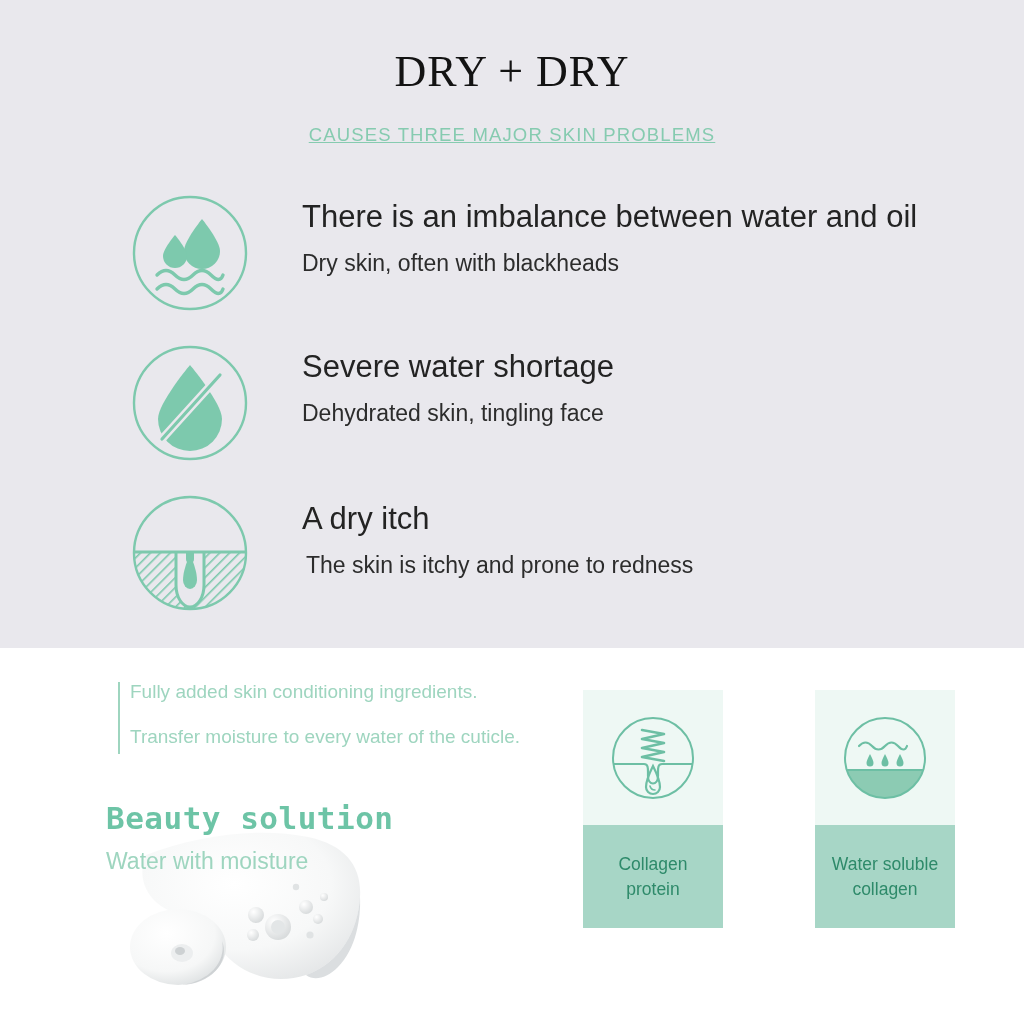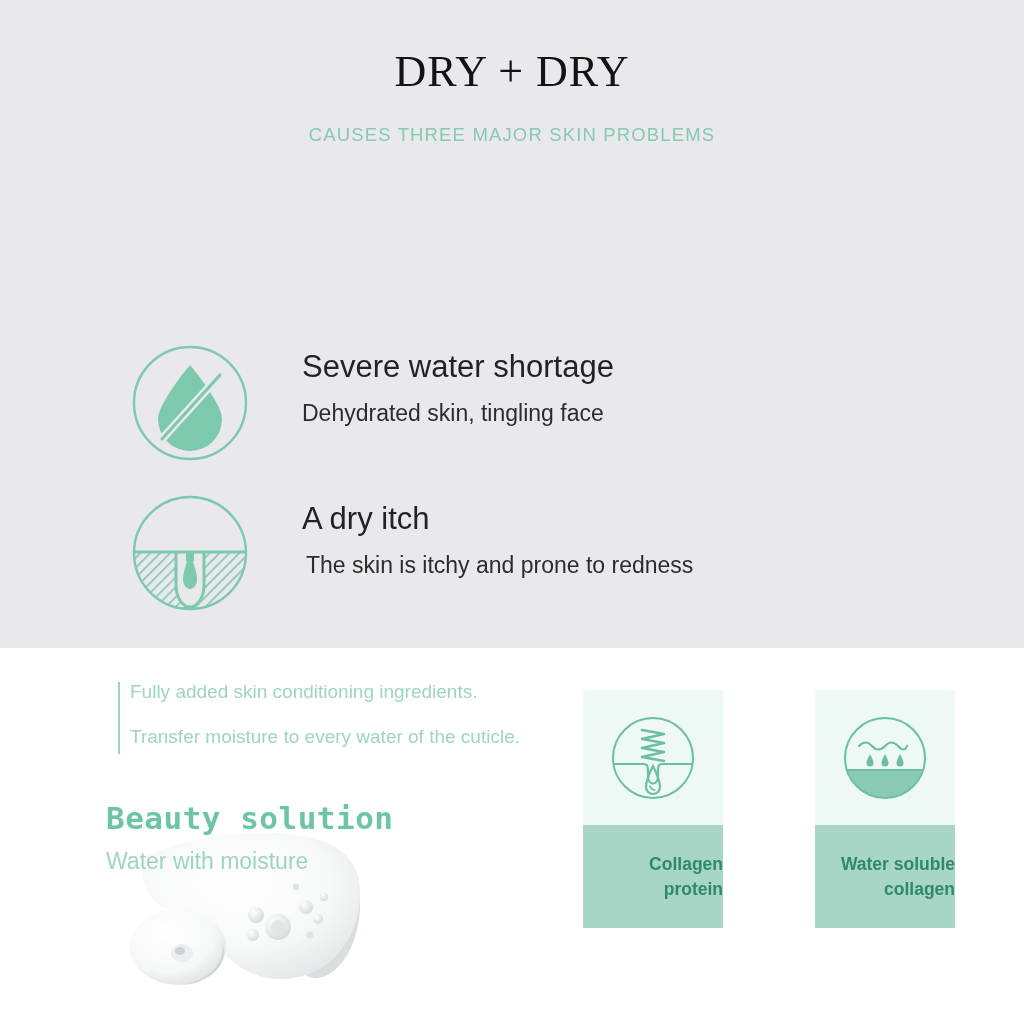--- a/index.html
+++ b/index.html
@@ -44,20 +44,21 @@
   #subtitle {
     position: absolute;
     left: 0;
     top: 124px;
     width: 1024px;
     text-align: center;
     font-size: 18.5px;
     font-weight: 400;
     color: #86cbb0;
     letter-spacing: 1.15px;
+    text-decoration: underline;
   }
 
   .problem-row {
     position: absolute;
     left: 0;
     width: 1024px;
     height: 130px;
   }
   #row-0 { top: 193px; }
   #row-1 { top: 343px; }
@@ -182,43 +183,57 @@
     justify-content: center;
   }
   .ing-label {
     position: absolute;
     left: 0; top: 135px;
     width: 140px;
     height: 103px;
     background: #a7d6c6;
     display: flex;
     flex-direction: column;
-    align-items: flex-end;
+    align-items: center;
     justify-content: center;
     text-align: center;
-    font-weight: bold;
   }
   .ing-label span {
     display: block;
     font-size: 17.5px;
     color: #2e8a6a;
     line-height: 1.42;
     white-space: nowrap;
   }
 </style>
 </head>
 <body>
 
 <div id="page">
 
   <div id="top-panel">
 
     <div id="title">DRY + DRY</div>
     <div id="subtitle">CAUSES THREE MAJOR SKIN PROBLEMS</div>
 
+    <div class="problem-row" id="row-0">
+      <div class="icon-wrap">
+        <svg width="120" height="120" viewBox="0 0 120 120">
+          <circle cx="60" cy="60" r="56" fill="none" stroke="#7dc9ad" stroke-width="2.4"></circle>
+          <path d="M72 26 C72 26 90 48 90 58 a18 18 0 0 1 -36 0 C54 48 72 26 72 26 Z" fill="#7dc9ad"></path>
+          <path d="M45 42 C45 42 57 56 57 63 a12 12 0 0 1 -24 0 C33 56 45 42 45 42 Z" fill="#7dc9ad"></path>
+          <path d="M27 82 q9 -9 18 0 t18 0 t18 0 t12 0" fill="none" stroke="#7dc9ad" stroke-width="3.4" stroke-linecap="round"></path>
+          <path d="M27 96 q9 -9 18 0 t18 0 t18 0 t12 0" fill="none" stroke="#7dc9ad" stroke-width="3.4" stroke-linecap="round"></path>
+        </svg>
+      </div>
+      <div class="problem-text">
+        <div class="p-head">There is an imbalance between water and oil</div>
+        <div class="p-sub">Dry skin, often with blackheads</div>
+      </div>
+    </div>
 
     <div class="problem-row" id="row-1">
       <div class="icon-wrap">
         <svg width="120" height="120" viewBox="0 0 120 120">
           <circle cx="60" cy="60" r="56" fill="none" stroke="#7dc9ad" stroke-width="2.4"></circle>
           <path d="M60 22 C60 22 92 60 92 76 a32 32 0 0 1 -64 0 C28 60 60 22 60 22 Z" fill="#7dc9ad"></path>
           <line x1="32" y1="96" x2="90" y2="32" stroke="#e9e8ed" stroke-width="8" stroke-linecap="round"></line>
           <line x1="32" y1="96" x2="90" y2="32" stroke="#7dc9ad" stroke-width="3.2" stroke-linecap="round"></line>
         </svg>
       </div>

